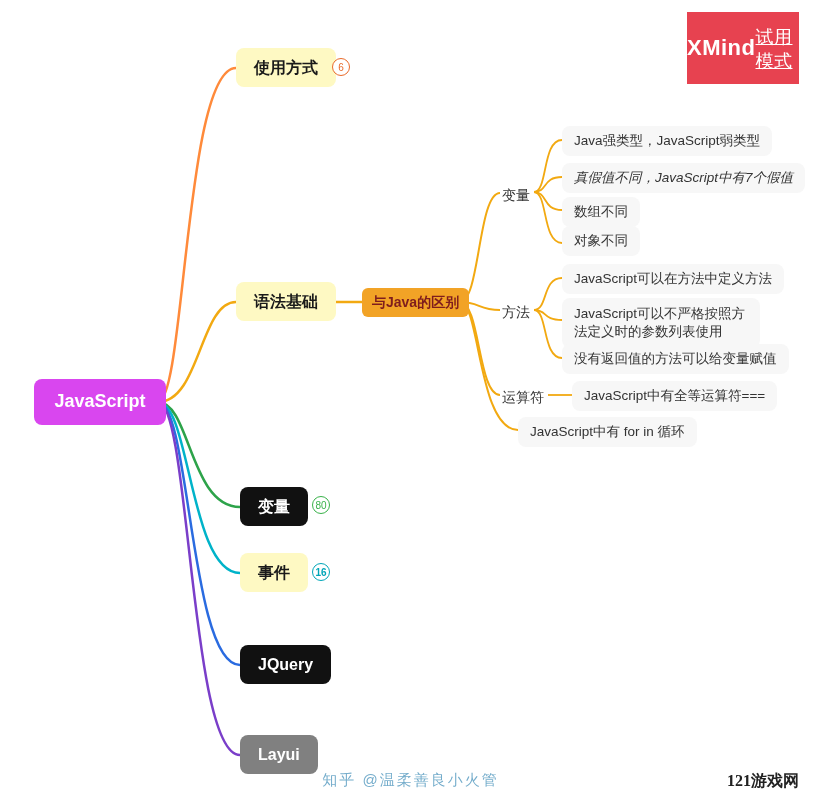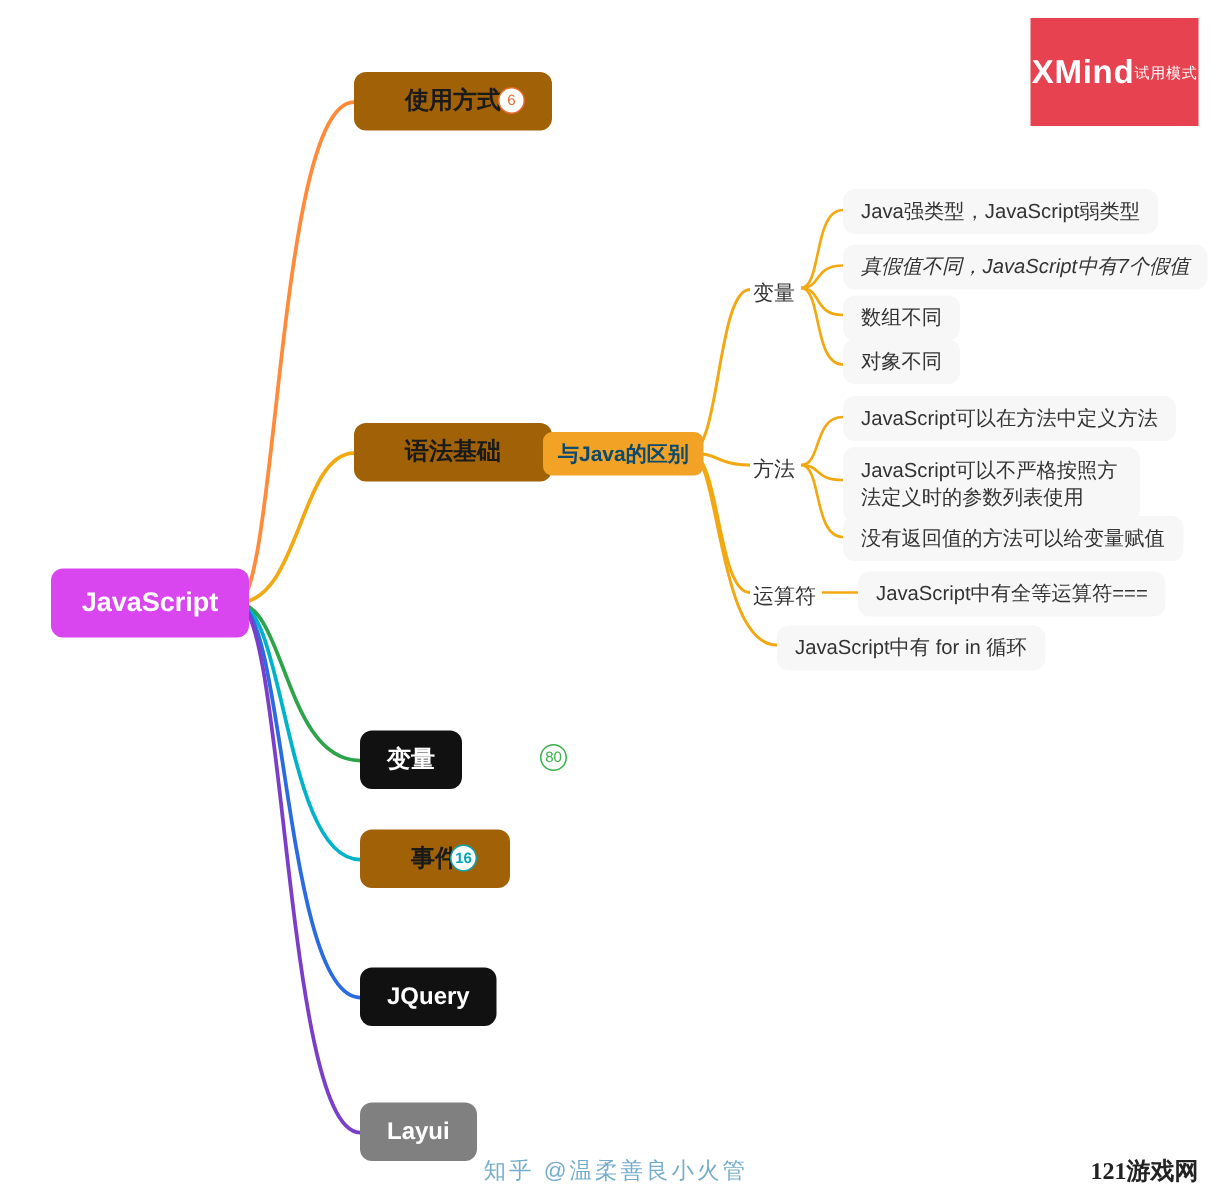--- a/index.html
+++ b/index.html
@@ -19,21 +19,21 @@
     top: 12px; right: 22px;
     width: 112px; height: 72px;
     background: #e74250;
     color: #fff;
     display: flex; flex-direction: row;
     align-items: center; justify-content: center;
     font-weight: 700;
     letter-spacing: .5px;
   }
   .xmind-badge .l1 { font-size: 22px; }
-  .xmind-badge .l2 { font-size: 10px; font-weight: 500; margin-top: 2px; }
+  .xmind-badge .l2 { font-size: 18px; font-weight: 500; margin-top: 2px; text-decoration: underline; }
 
   
   .footer-mark {
     position: absolute;
     right: 22px; bottom: 8px;
     font-size: 16px; font-weight: 700;
     color: #222;
     font-family: Liberation Serif, serif;
   }
   .faint-mark{
@@ -60,43 +60,43 @@
   .root {
     left: 34px; top: 379px;
     width: 132px; height: 46px;
     background: #d946ef;
     color: #fff;
     font-weight: 700;
     font-size: 18px;
     border-radius: 8px;
   }
   .pill-grey {
-    background: #a16207;
+    background: #fef9c3;
     color: #1a1a1a;
-    padding: 10px 34px;
+    padding: 10px 18px;
     border-radius: 8px;
     font-weight: 600;
   }
   .pill-black {
     background: #111;
     color: #fff;
     padding: 10px 18px;
     border-radius: 8px;
     font-weight: 700;
   }
   .pill-grey2 {
     background: #808080;
     color: #fff;
     padding: 10px 18px;
     border-radius: 8px;
     font-weight: 700;
   }
   .tag-orange {
     background: #f2a326;
-    color: #0c4a6e;
+    color: #7f1d1d;
     font-size: 14px;
     font-weight: 700;
     padding: 6px 10px;
     border-radius: 6px;
   }
   .leaf-soft {
     background: #f7f7f7;
     color: #333;
     font-size: 13.5px;
     padding: 7px 12px;
@@ -113,21 +113,21 @@
   .count-badge {
     position: absolute;
     width: 18px; height: 18px;
     border-radius: 50%;
     border: 1px solid;
     font-size: 10px;
     display: flex; align-items: center; justify-content: center;
     background: #fff;
   }
   .cb-orange { border-color:#e96a2a; color:#e96a2a; }
-  .cb-green  { border-color:#39b24a; color:#39b24a;margin-left:48px; }
+  .cb-green  { border-color:#39b24a; color:#39b24a; }
   .cb-teal   { border-color:#00a6b8; color:#00a6b8; }
 </style>
 </head>
 <body>
 
 <div class="xmind-badge">
   <span class="l1">XMind</span>
   <span class="l2">试用模式</span>
 </div>
 
@@ -177,21 +177,21 @@
 <div class="node pill-black" style="left:240px; top:487px;">
   <span>变量</span>
 </div>
 <div class="count-badge cb-green" style="left:312px; top:496px;">
   <span>80</span>
 </div>
 
 <div class="node pill-grey" style="left:240px; top:553px;">
   <span>事件</span>
 </div>
-<div class="count-badge cb-teal" style="left:300px; top:563px;font-weight:bold;">
+<div class="count-badge cb-teal" style="left:312px; top:563px;font-weight:bold;">
   <span>16</span>
 </div>
 
 <div class="node pill-black" style="left:240px; top:645px;">
   <span>JQuery</span>
 </div>
 
 <div class="node pill-grey2" style="left:240px; top:735px;">
   <span>Layui</span>
 </div>

